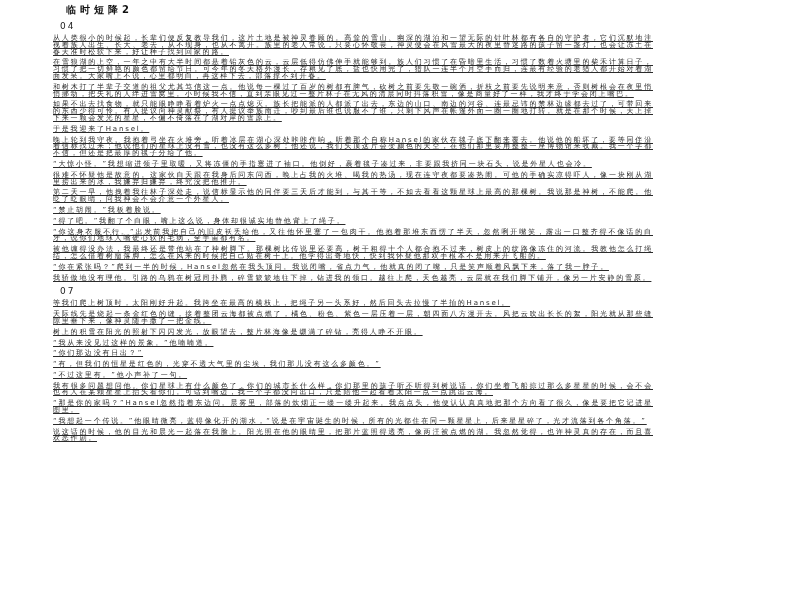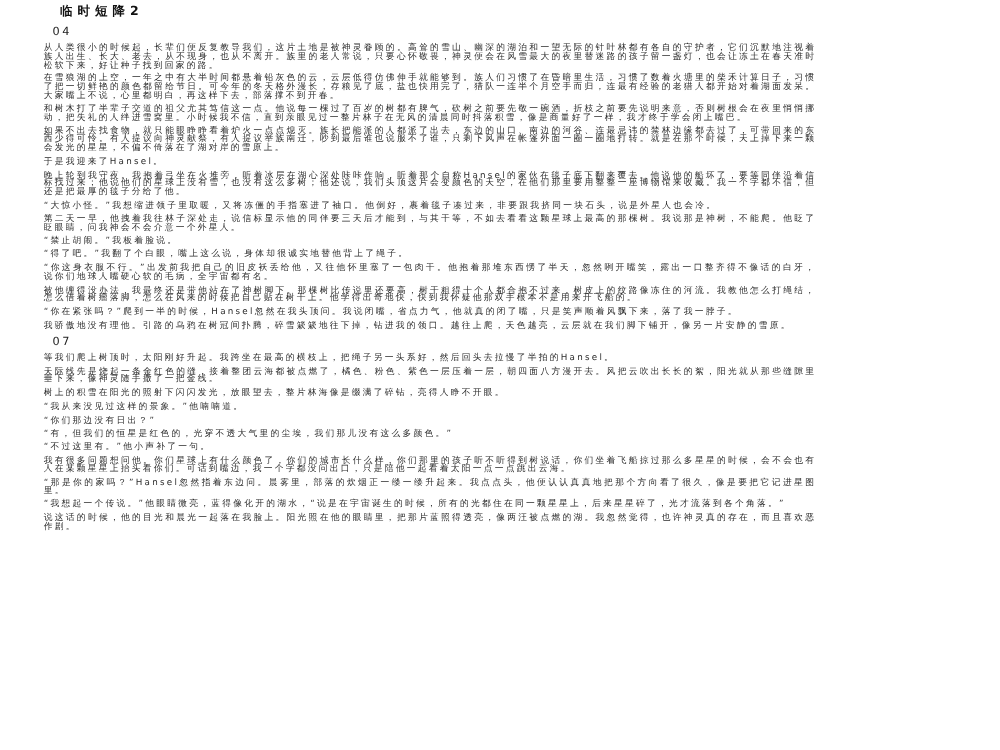--- a/index.html
+++ b/index.html
@@ -7,21 +7,21 @@
     padding: 0;
     background: #ffffff;
     width: 800px;
     height: 600px;
     overflow: hidden;
   }
   .page {
     box-sizing: border-box;
     width: 663px;
     height: 600px;
-    padding: 2px 10px 0 35px;
+    padding: 2px 10px 0 53px;
     background: #ffffff;
     font-family: "DejaVu Sans", sans-serif;
   }
   .chapter-title {
     font-size: 10px;
     font-weight: bold;
     color: #111111;
     letter-spacing: 4px;
     margin: 2px 0 0 13px;
     line-height: 12px;
@@ -35,38 +35,40 @@
     line-height: 9px;
   }
   .body-text p {
     font-size: 7px;
     line-height: 6.8px;
     letter-spacing: 1.8px;
     color: #2b2b2b;
     margin: 0 0 4px 0;
     text-align: justify;
     word-break: break-all;
+    text-decoration: underline;
   }
 </style>
 </head>
 <body>
 
 <div class="page">
   <div class="chapter-title">临时短降2</div>
 
   <div class="section-marker">04</div>
 
   <div class="body-text">
     <p>从人类很小的时候起，长辈们便反复教导我们，这片土地是被神灵眷顾的。高耸的雪山、幽深的湖泊和一望无际的针叶林都有各自的守护者，它们沉默地注视着族人出生、长大、老去，从不现身，也从不离开。族里的老人常说，只要心怀敬畏，神灵便会在风雪最大的夜里替迷路的孩子留一盏灯，也会让冻土在春天准时松软下来，好让种子找到回家的路。</p>
     <p>在雪狼湖的上空，一年之中有大半时间都悬着铅灰色的云，云层低得仿佛伸手就能够到。族人们习惯了在昏暗里生活，习惯了数着火塘里的柴禾计算日子，习惯了把一切鲜艳的颜色都留给节日。可今年的冬天格外漫长，存粮见了底，盐也快用完了，猎队一连半个月空手而归，连最有经验的老猎人都开始对着湖面发呆。大家嘴上不说，心里都明白，再这样下去，部落撑不到开春。</p>
     <p>和树木打了半辈子交道的祖父尤其笃信这一点。他说每一棵过了百岁的树都有脾气，砍树之前要先敬一碗酒，折枝之前要先说明来意，否则树根会在夜里悄悄挪动，把失礼的人绊进雪窝里。小时候我不信，直到亲眼见过一整片林子在无风的清晨同时抖落积雪，像是商量好了一样，我才终于学会闭上嘴巴。</p>
     <p>如果不出去找食物，就只能眼睁睁看着炉火一点点熄灭。族长把能派的人都派了出去，东边的山口、南边的河谷、连最忌讳的禁林边缘都去过了，可带回来的东西少得可怜。有人提议向神灵献祭，有人提议举族南迁，吵到最后谁也说服不了谁，只剩下风声在帐篷外面一圈一圈地打转。就是在那个时候，天上掉下来一颗会发光的星星，不偏不倚落在了湖对岸的雪原上。</p>
     <p>于是我迎来了Hansel。</p>
     <p>晚上轮到我守夜。我抱着弓坐在火堆旁，听着冰层在湖心深处咔咔作响，听着那个自称Hansel的家伙在毯子底下翻来覆去。他说他的船坏了，要等同伴沿着信标找过来；他说他们的星球上没有雪，也没有这么多树；他还说，我们头顶这片会变颜色的天空，在他们那里要用整整一座博物馆来收藏。我一个字都不信，但还是把最厚的毯子分给了他。</p>
     <p>“大惊小怪。”我想缩进领子里取暖，又将冻僵的手指塞进了袖口。他倒好，裹着毯子凑过来，非要跟我挤同一块石头，说是外星人也会冷。</p>
+    <p>很难不怀疑他是故意的。这家伙白天跟在我身后问东问西，晚上占我的火堆、喝我的热汤，现在连守夜都要凑热闹。可他的手确实凉得吓人，像一块刚从湖里捞出来的冰，我嫌弃归嫌弃，终究没把他推开。</p>
     <p>第二天一早，他拽着我往林子深处走，说信标显示他的同伴要三天后才能到，与其干等，不如去看看这颗星球上最高的那棵树。我说那是神树，不能爬。他眨了眨眼睛，问我神会不会介意一个外星人。</p>
     <p>“禁止胡闹。”我板着脸说。</p>
     <p>“得了吧。”我翻了个白眼，嘴上这么说，身体却很诚实地替他背上了绳子。</p>
     <p>“你这身衣服不行。”出发前我把自己的旧皮袄丢给他，又往他怀里塞了一包肉干。他抱着那堆东西愣了半天，忽然咧开嘴笑，露出一口整齐得不像话的白牙，说你们地球人嘴硬心软的毛病，全宇宙都有名。</p>
     <p>被他缠得没办法，我最终还是带他站在了神树脚下。那棵树比传说里还要高，树干粗得十个人都合抱不过来，树皮上的纹路像冻住的河流。我教他怎么打绳结，怎么借着树瘤落脚，怎么在风来的时候把自己贴在树干上。他学得出奇地快，快到我怀疑他那双手根本不是用来开飞船的。</p>
     <p>“你在紧张吗？”爬到一半的时候，Hansel忽然在我头顶问。我说闭嘴，省点力气，他就真的闭了嘴，只是笑声顺着风飘下来，落了我一脖子。</p>
     <p>我骄傲地没有理他。引路的乌鸦在树冠间扑腾，碎雪簌簌地往下掉，钻进我的领口。越往上爬，天色越亮，云层就在我们脚下铺开，像另一片安静的雪原。</p>
   </div>
 
   <div class="section-marker">07</div>

